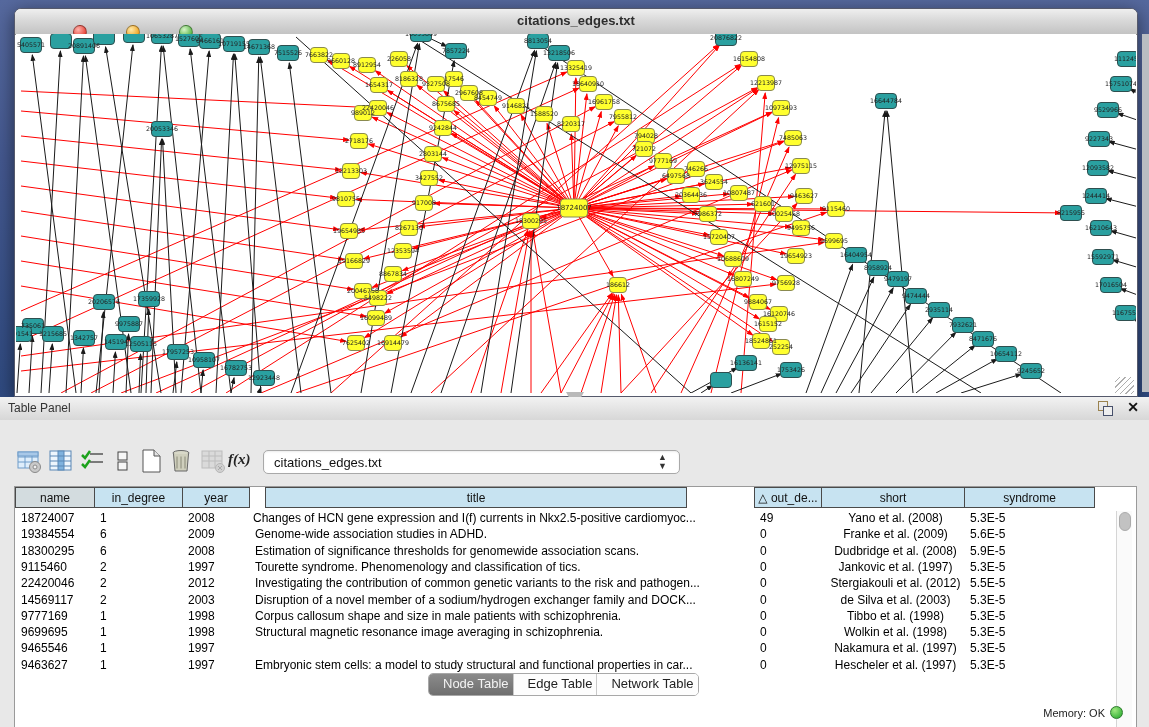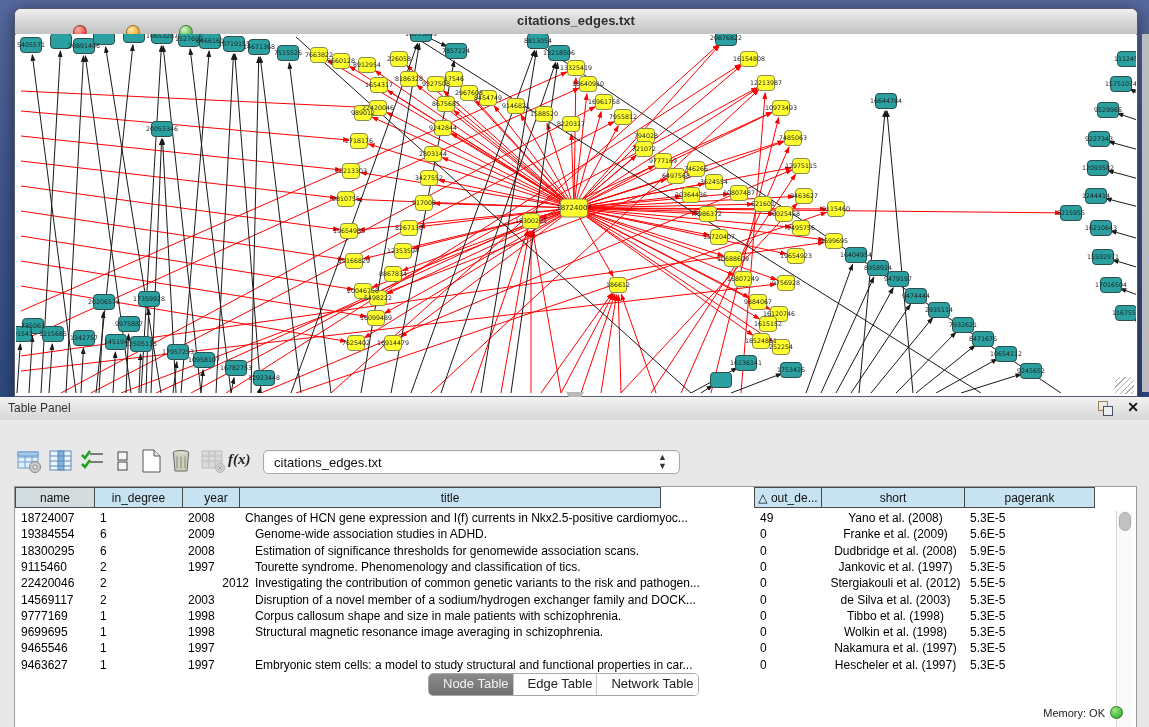--- a/index.html
+++ b/index.html
@@ -587,31 +587,31 @@
         <span class="combo-text">citations_edges.txt</span>
         <span class="combo-arrows">▲<br>▼</span>
       </div>
     </div>
 
     <div class="tablebox">
       <div class="thead" id="thead">
           <div class="th gray" style="left: 0px; width: 80px;">name</div>
           <div class="th" style="left: 79px; width: 89px;">in_degree</div>
           <div class="th" style="left: 167px; width: 68px;">year</div>
-          <div class="th" style="left: 224px; width: 422px;">title</div>
+          <div class="th" style="left: 250px; width: 422px;">title</div>
           <div class="th" style="left: 739px; width: 68px;">△ out_de...</div>
           <div class="th" style="left: 806px; width: 144px;">short</div>
-          <div class="th" style="left: 949px; width: 131px;">pagerank</div>
+          <div class="th" style="left: 949px; width: 131px;">syndrome</div>
         </div>
       <div id="tbody">
           <div class="tr" style="top: 23px;">
             <div class="td" style="left: 0px; width: 79px; text-align: left;">18724007</div>
             <div class="td" style="left: 79px; width: 88px; text-align: left;">1</div>
             <div class="td" style="left: 167px; width: 67px; text-align: left;">2008</div>
-            <div class="td" style="left: 224px; width: 505px; text-align: left;">Changes of HCN gene expression and I(f) currents in Nkx2.5-positive cardiomyoc...</div>
+            <div class="td" style="left: 232px; width: 505px; text-align: left;">Changes of HCN gene expression and I(f) currents in Nkx2.5-positive cardiomyoc...</div>
             <div class="td" style="left: 739px; width: 67px; text-align: left;">49</div>
             <div class="td" style="left: 806px; width: 143px; text-align: center;">Yano et al. (2008)</div>
             <div class="td" style="left: 949px; width: 130px; text-align: left;">5.3E-5</div>
           </div>
           <div class="tr" style="top: 39.3px;">
             <div class="td" style="left: 0px; width: 79px; text-align: left;">19384554</div>
             <div class="td" style="left: 79px; width: 88px; text-align: left;">6</div>
             <div class="td" style="left: 167px; width: 67px; text-align: left;">2009</div>
             <div class="td" style="left: 234px; width: 505px; text-align: left;">Genome-wide association studies in ADHD.</div>
             <div class="td" style="left: 739px; width: 67px; text-align: left;">0</div>
@@ -632,21 +632,21 @@
             <div class="td" style="left: 79px; width: 88px; text-align: left;">2</div>
             <div class="td" style="left: 167px; width: 67px; text-align: left;">1997</div>
             <div class="td" style="left: 234px; width: 505px; text-align: left;">Tourette syndrome. Phenomenology and classification of tics.</div>
             <div class="td" style="left: 739px; width: 67px; text-align: left;">0</div>
             <div class="td" style="left: 806px; width: 143px; text-align: center;">Jankovic et al. (1997)</div>
             <div class="td" style="left: 949px; width: 130px; text-align: left;">5.3E-5</div>
           </div>
           <div class="tr" style="top: 88.2px;">
             <div class="td" style="left: 0px; width: 79px; text-align: left;">22420046</div>
             <div class="td" style="left: 79px; width: 88px; text-align: left;">2</div>
-            <div class="td" style="left: 167px; width: 67px; text-align: right;">2012</div>
+            <div class="td" style="left: 167px; width: 67px; text-align: left;">2012</div>
             <div class="td" style="left: 234px; width: 505px; text-align: left;">Investigating the contribution of common genetic variants to the risk and pathogen...</div>
             <div class="td" style="left: 739px; width: 67px; text-align: left;">0</div>
             <div class="td" style="left: 806px; width: 143px; text-align: center;">Stergiakouli et al. (2012)</div>
             <div class="td" style="left: 949px; width: 130px; text-align: left;">5.5E-5</div>
           </div>
           <div class="tr" style="top: 104.5px;">
             <div class="td" style="left: 0px; width: 79px; text-align: left;">14569117</div>
             <div class="td" style="left: 79px; width: 88px; text-align: left;">2</div>
             <div class="td" style="left: 167px; width: 67px; text-align: left;">2003</div>
             <div class="td" style="left: 234px; width: 505px; text-align: left;">Disruption of a novel member of a sodium/hydrogen exchanger family and DOCK...</div>

